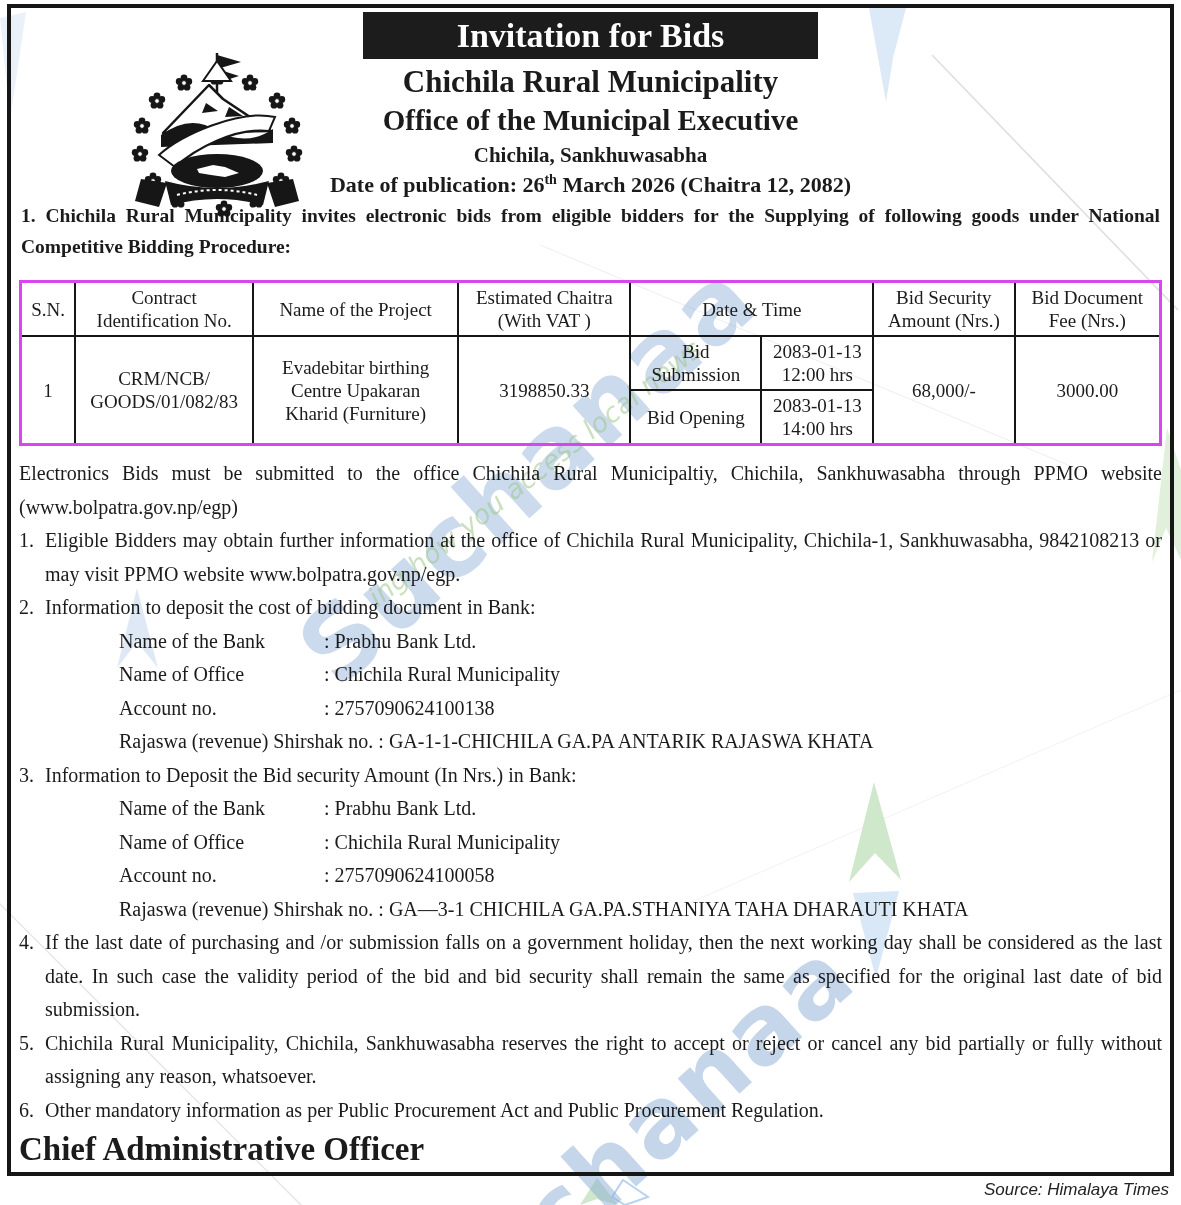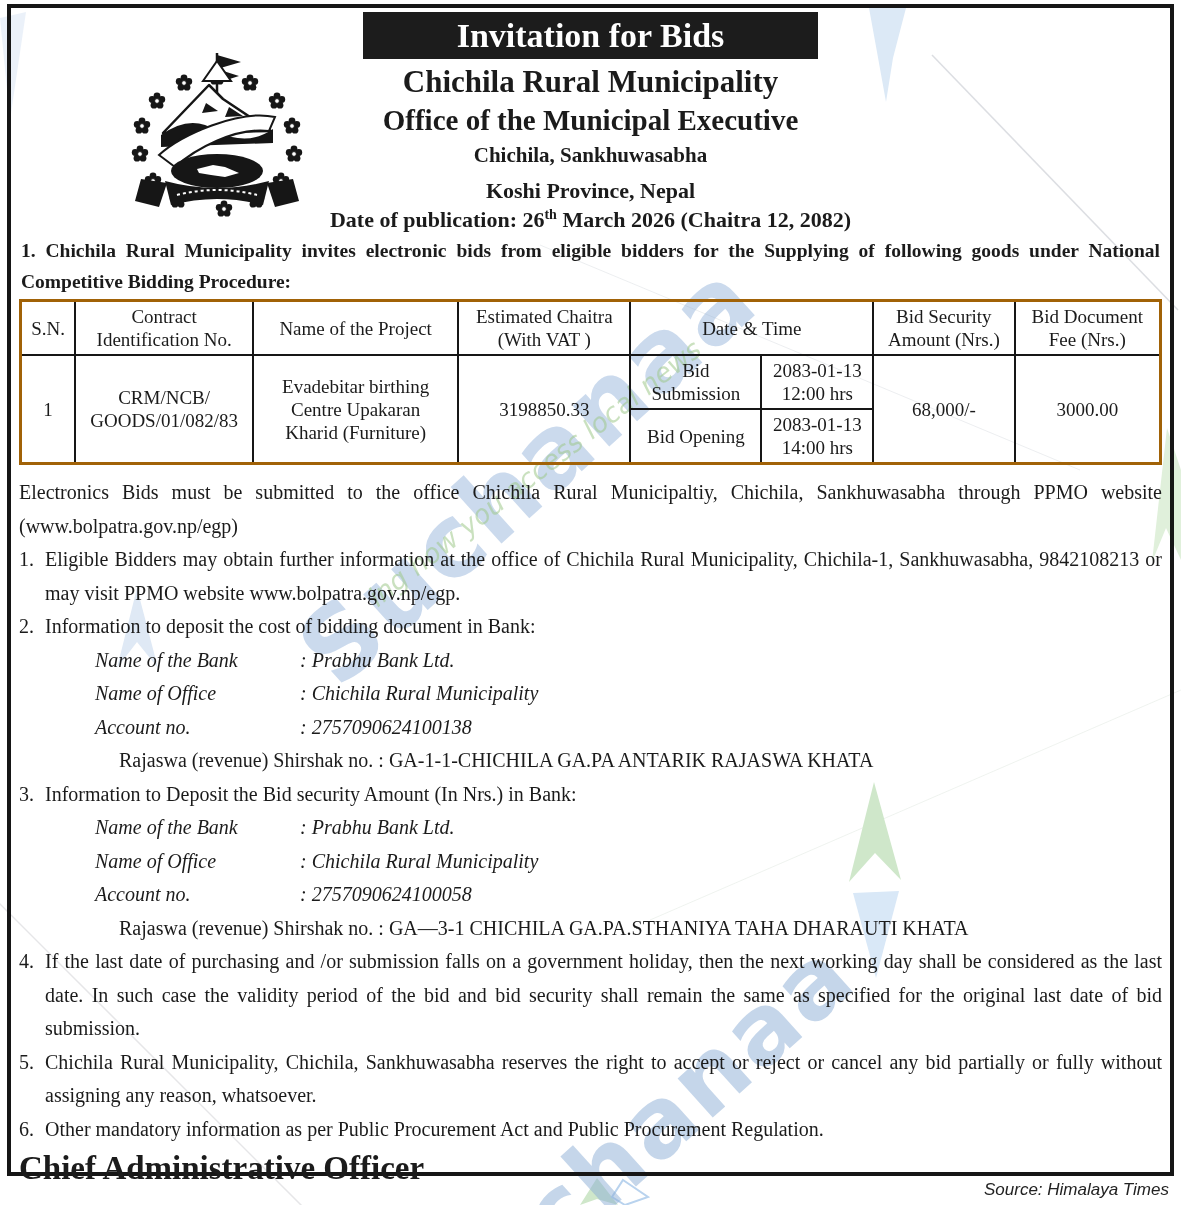--- a/index.html
+++ b/index.html
@@ -48,37 +48,37 @@
   .h-date{font-weight:bold;font-size:22px;line-height:23px;margin-top:1px;}
   .h-date sup{font-size:14px;}
   
   .intro{
     margin:4px 2px 0;font-weight:bold;font-size:19.5px;line-height:31px;
     text-align:justify;
   }
   
   .bid-table{
     width:100%;border-collapse:collapse;table-layout:fixed;
-    font-size:19px;margin-top:2px;border:3px solid #a16207;
+    font-size:19px;margin-top:18px;border:3px solid #d946ef;
   }
   .bid-table th,.bid-table td{
     border:2px solid #161616;text-align:center;vertical-align:middle;
     font-weight:normal;padding:2px 4px;line-height:23px;
   }
   .bid-table thead th{height:48px;}
   .bid-table tbody td{height:48px;}
   .prewrap{white-space:pre-line;}
   .cell-left{text-align:left;padding-left:9px;}
   
   .flow p{margin:0;font-size:20px;line-height:33.5px;text-align:justify;}
   .para{margin-top:11px !important;}
   .item{display:flex;margin:0;}
   .item .num{flex:none;width:26px;font-size:20px;line-height:33.5px;}
   .item p{flex:1;}
-  .bank{margin-left:76px;font-style:italic;}
+  .bank{margin-left:100px;}
   .bank-row{display:grid;grid-template-columns:205px auto;font-size:20px;line-height:33.5px;}
   .rajaswa{font-size:20px;line-height:33.5px;margin-left:100px;}
   
   .signature{
     padding-right:6px;margin-top:2px;
     font-weight:bold;font-size:33px;line-height:40px;
     font-family:"Liberation Serif",serif;
   }
   .source{
     position:absolute;right:12px;top:1180px;z-index:2;
@@ -166,21 +166,20 @@
           <path d="M30 128 l26 4 -8 24 -24 -6 z" fill="#161616"></path>
           <path d="M182 128 l-26 4 8 24 24 -6 z" fill="#161616"></path>
           <path d="M54 130 Q106 144 158 130 L152 154 Q106 142 60 154 Z" fill="#161616"></path>
           <path d="M66 144 Q106 134 146 144" stroke="#ffffff" stroke-width="2" stroke-dasharray="3 3" fill="none"></path>
         </g>
       </svg>
 
       <div class="h-municipality">Chichila Rural Municipality</div>
       <div class="h-office">Office of the Municipal Executive</div>
       <div class="h-place">Chichila, Sankhuwasabha</div>
-      <div class="h-province">Koshi Province, Nepal</div>
       <div class="h-date">
         <span>Date of publication: 26</span><sup>th</sup><span> March 2026 (Chaitra 12, 2082)</span>
       </div>
     </div>
 
     <p class="intro">1. Chichila Rural Municipality invites electronic bids from eligible bidders for the Supplying  of following goods under National Competitive Bidding Procedure:</p>
 
     <table class="bid-table">
       <colgroup>
         <col style="width:4.8%">

